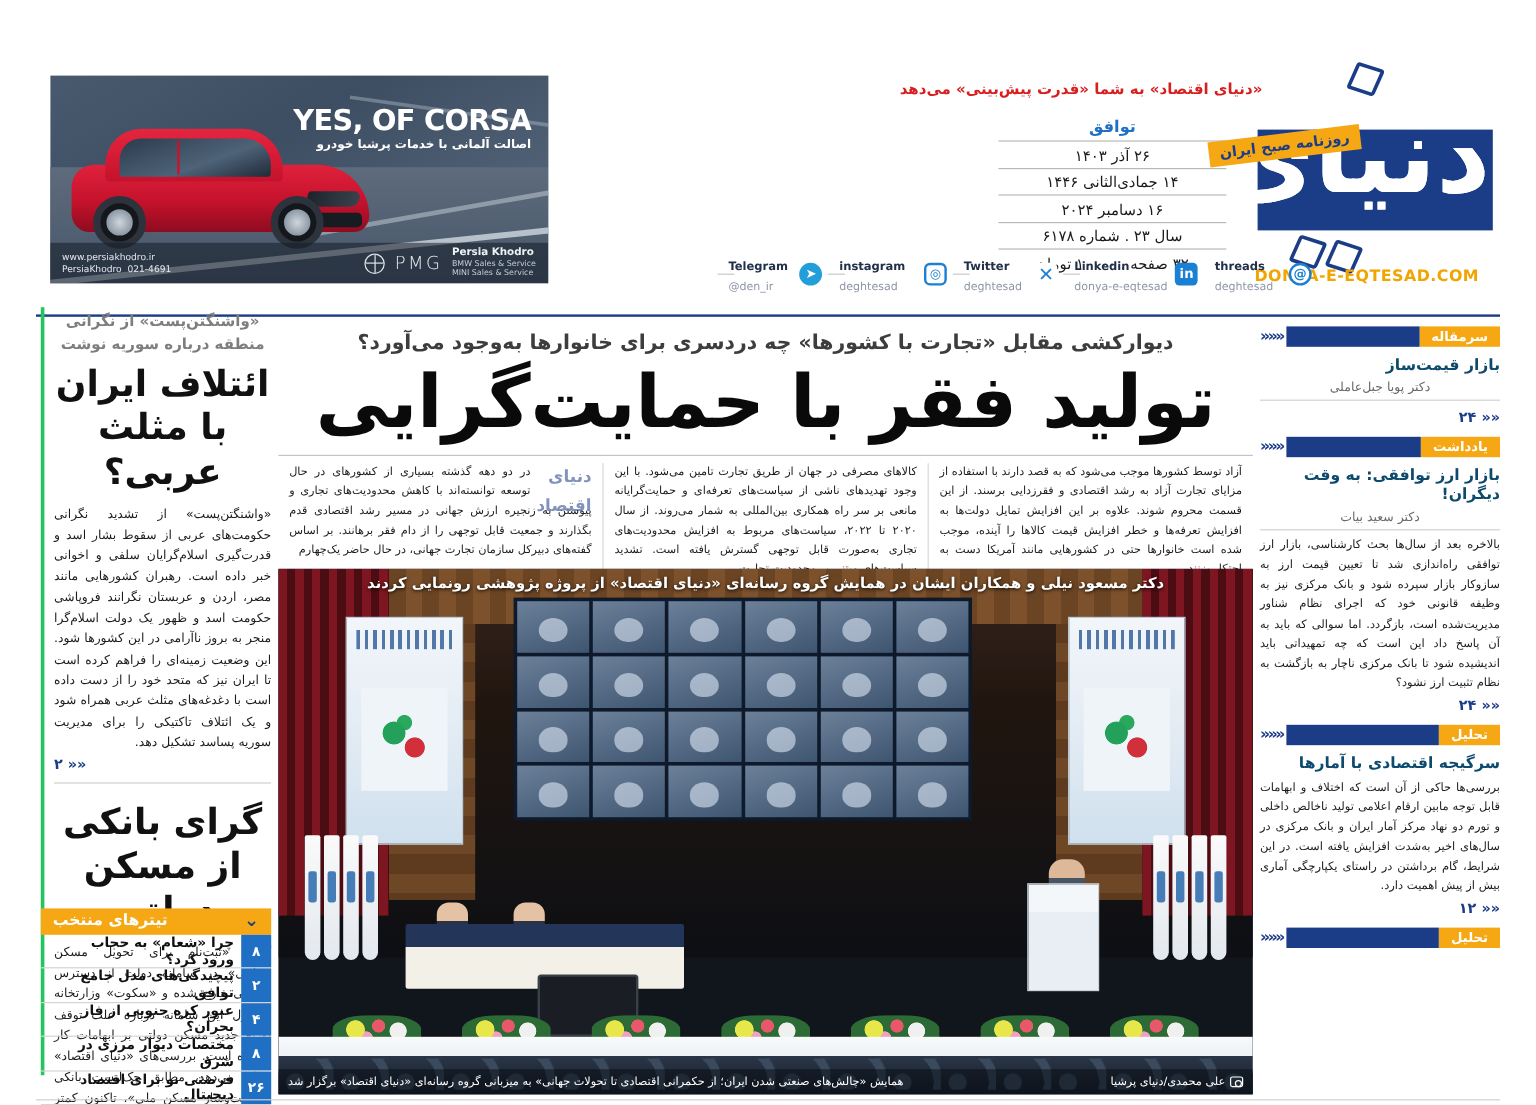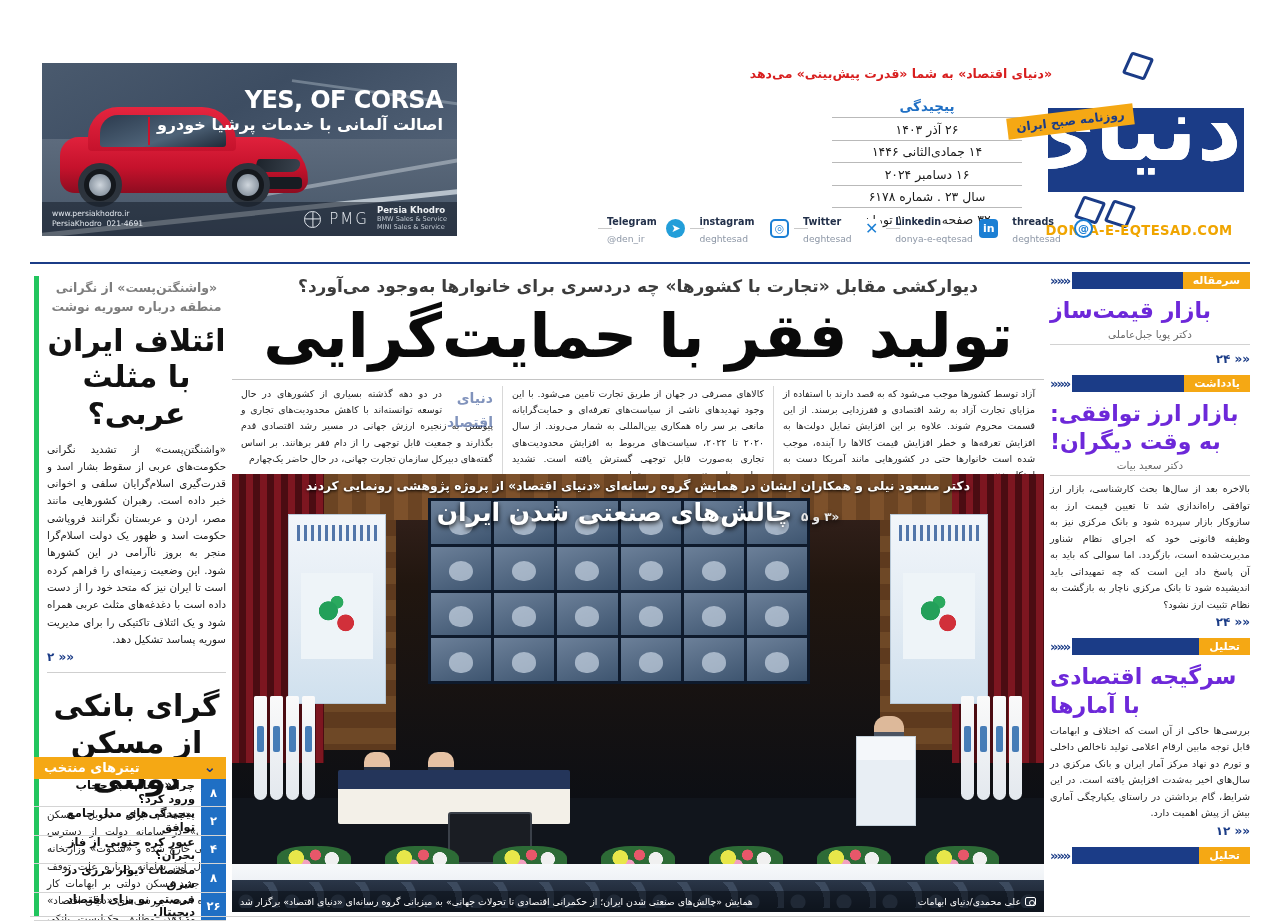--- a/index.html
+++ b/index.html
@@ -100,21 +100,21 @@
     background: linear-gradient(180deg,#5d6b7d 0%, #475668 100%);
   }
   .ad-line1 { position: absolute; left: -10%; bottom: 20px; width: 120%; height: 5px; background: #c9d2da; transform: rotate(-6deg); opacity: .85; }
   .ad-line2 { position: absolute; left: 46%; bottom: 56px; width: 60%; height: 4px; background: #c9d2da; transform: rotate(-10deg); opacity: .5; }
   .ad-line3 { position: absolute; left: 60%; top: 30px; width: 48%; height: 3px; background: #aebac6; transform: rotate(8deg); opacity: .45; }
   .ad-title {
     position: absolute; right: 14px; top: 23px; color: #fff; font-size: 24px;
     font-weight: bold; letter-spacing: -0.6px; direction: ltr;
   }
   .ad-sub {
-    position: absolute; right: 14px; top: 52px; color: #fff; font-size: 16px;
+    position: absolute; right: 14px; top: 52px; color: #fff; font-size: 10px;
     direction: rtl; font-weight: bold;
   }
   .car {
     position: absolute; left: 18px; top: 40px; width: 248px; height: 108px;
   }
   .car-body {
     position: absolute; left: 0; top: 34px; width: 248px; height: 56px;
     background: linear-gradient(180deg,#e0213c 0%,#c5122c 55%,#8e0c20 100%);
     border-radius: 20px 46px 14px 16px;
   }
@@ -169,22 +169,22 @@
   .ad-pmg { color: #e6eaef; font-size: 15px; letter-spacing: 2px; font-weight: 300; }
   .ad-persia { color: #eef1f4; font-size: 8.6px; font-weight: bold; line-height: 1.15; }
   .ad-persia small { font-weight: normal; font-size: 6.6px; color: #c3cbd4; display:block; }
   .ad-contact { color: #e3e8ee; font-size: 7.6px; line-height: 1.35; direction: ltr; text-align: left; }
 
   
   .hr-top { position: absolute; left: 30px; top: 262px; width: 1220px; height: 2px; background: #1b3c87; }
 
   
   .colleft {
-    position: absolute; left: 34px; top: 276px; width: 192px; height: 640px;
-    direction: rtl; border-left: 5px solid #22c55e; padding-left: 8px;
+    position: absolute; left: 34px; top: 256px; width: 192px; height: 640px;
+    direction: rtl; border-left: 3px solid #22c55e; padding-left: 8px;
   }
   .lc-kicker {
     color: #7e7e7e; font-size: 12.5px; font-weight: bold; text-align: center;
     line-height: 1.55; padding-top: 2px;
   }
   .lc-head {
     color: #111; font-size: 30px; font-weight: bold; text-align: center;
     line-height: 1.22; padding: 6px 0 8px; letter-spacing: -0.5px;
   }
   .lc-body {
@@ -371,21 +371,21 @@
   .sec-label {
     background: #f5a814; color: #fff; font-size: 11px; font-weight: bold;
     padding: 0 10px; display: flex; align-items: center; flex: 0 0 auto;
   }
   .sec-bar { flex: 1; background: #1b3c87; }
   .sec-chev {
     flex: 0 0 auto; color: #1b3c87; font-size: 13px; font-weight: bold;
     display: flex; align-items: center; padding-right: 3px; letter-spacing: -2px;
   }
   .sb-title {
-    color: #6d28d9; font-size: 22px; font-weight: bold; text-align: left;
+    color: #0c4a6e; font-size: 13px; font-weight: bold; text-align: right;
     line-height: 1.28; padding: 2px 0 3px; letter-spacing: -0.4px;
   }
   .sb-author {
     color: #6a6a6a; font-size: 10.4px; text-align: center;
     border-bottom: 1px solid #d2d2d2; padding-bottom: 4px; margin-bottom: 5px;
   }
   .sb-body {
     color: #1c1c1c; font-size: 9.6px; line-height: 1.72; text-align: justify;
   }
   .sb-block { margin-bottom: 9px; }
@@ -406,21 +406,21 @@
       <div class="mh-diamond mh-d1"></div>
       <div class="mh-blue"></div>
       <div class="mh-word">دنیای اقتصاد</div>
       <div class="mh-badge">روزنامه صبح ایران</div>
       <div class="mh-diamond mh-d2"></div>
       <div class="mh-diamond mh-d3"></div>
       <div class="mh-url">DONYA-E-EQTESAD.COM</div>
     </div>
 
     <div class="datebox">
-      <div class="dayname">پیچیدگی</div>
+      <div class="dayname">توافق</div>
       <div class="drow">۲۶ آذر ۱۴۰۳</div>
       <div class="drow">۱۴ جمادی‌الثانی ۱۴۴۶</div>
       <div class="drow">۱۶ دسامبر ۲۰۲۴</div>
       <div class="drow">سال ۲۳ . شماره ۶۱۷۸</div>
       <div class="drow">۳۲ صفحه . ۱۰۰۰۰ تومان</div>
     </div>
 
     <div class="socialbar">
       <div class="soc">
         <span class="soc-ico soc-tg">➤</span>
@@ -627,30 +627,26 @@
       <span class="ph-bouquet"></span>
         <span class="ph-bouquet"></span>
         <span class="ph-bouquet"></span>
       <span class="ph-bouquet"></span>
     </div>
     <div class="ph-apron"></div>
     <div class="ph-audience"></div>
 
     <div class="ph-caption-top">
       <div class="ph-cap-kicker">دکتر مسعود نیلی و همکاران ایشان در همایش گروه رسانه‌ای «دنیای اقتصاد» از پروژه پژوهشی رونمایی کردند</div>
-      <div class="ph-cap-head">
-        <span class="pg">«۳ و ۵</span>
-        <span>چالش‌های صنعتی شدن ایران</span>
-      </div>
     </div>
 
     <div class="ph-caption-bot">
       <span class="ph-credit">
         <span class="cam-ico"></span>
-        <span>علی محمدی/دنیای ابهامات</span>
+        <span>علی محمدی/دنیای پرشیا</span>
       </span>
       <span class="ph-cap-text">همایش «چالش‌های صنعتی شدن ایران؛ از حکمرانی اقتصادی تا تحولات جهانی» به میزبانی گروه رسانه‌ای «دنیای اقتصاد» برگزار شد</span>
     </div>
   </div>
 
   <div class="colright" id="sidebar-root">
       <div class="sb-block">
         <div class="sec-head">
           <span class="sec-label">سرمقاله</span>
           <span class="sec-bar"></span>

